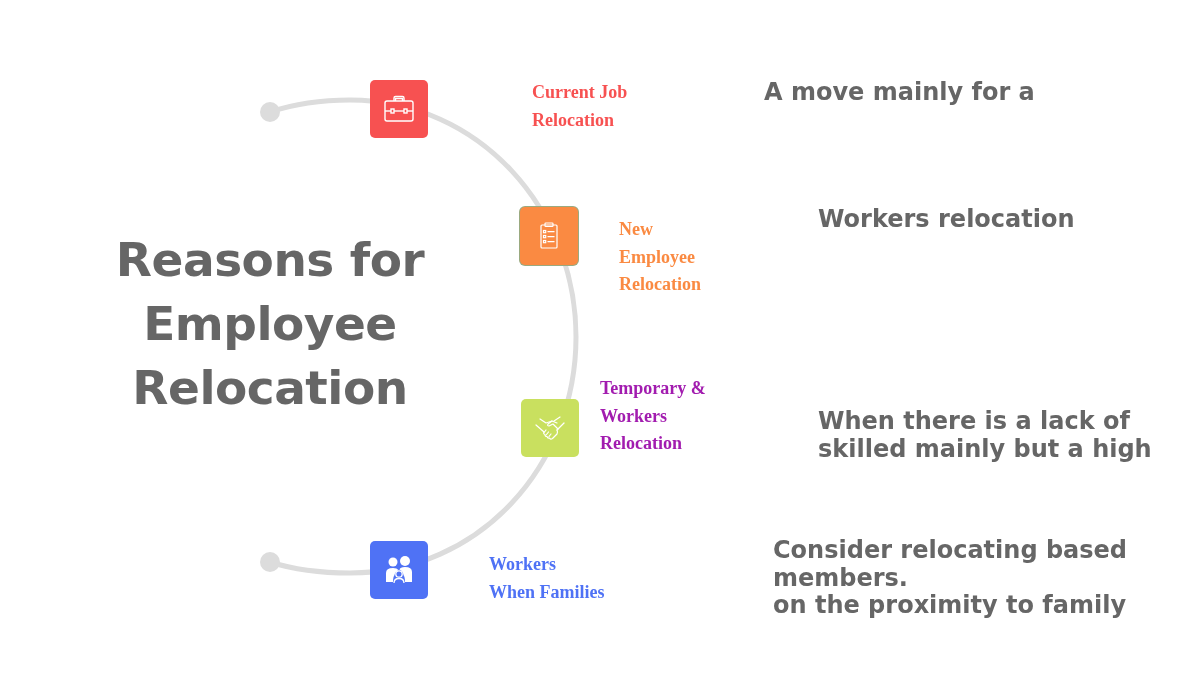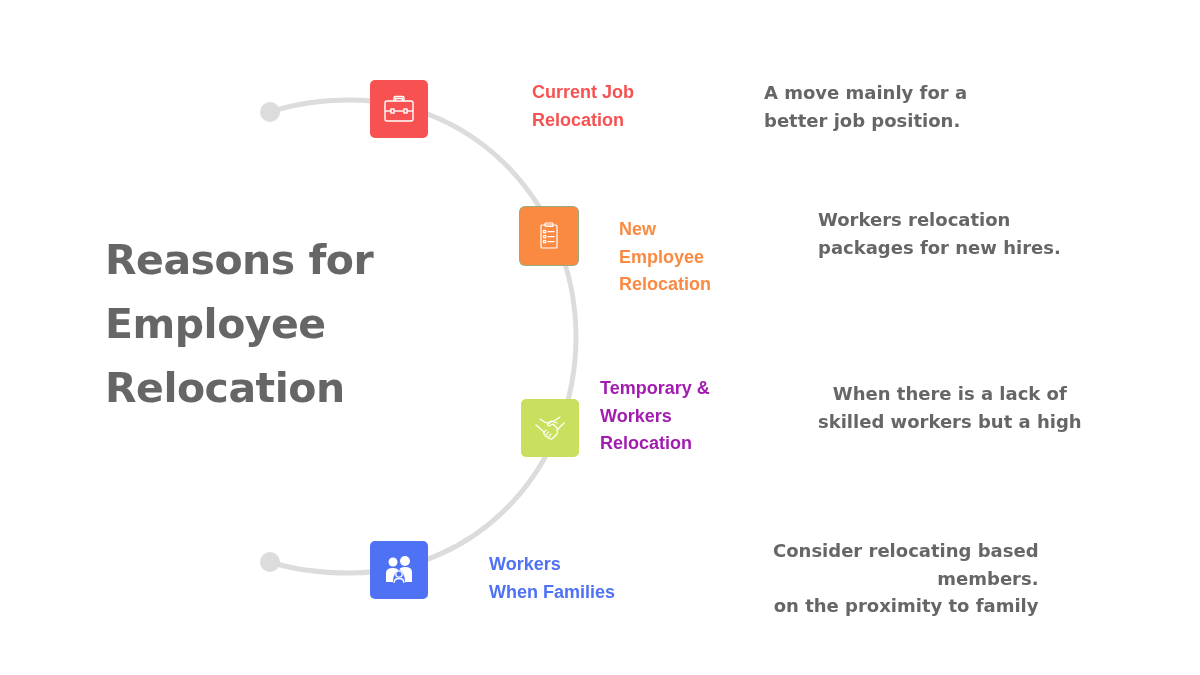--- a/index.html
+++ b/index.html
@@ -4,36 +4,36 @@
   <style>
     html, body { margin: 0; padding: 0; }
     body {
       width: 1200px; height: 675px; background: #ffffff; position: relative; overflow: hidden;
       font-family: "Liberation Sans", "DejaVu Sans", sans-serif;
     }
     .arc-svg { position: absolute; left: 0; top: 0; width: 1200px; height: 675px; }
     .title {
       position: absolute; left: 105px; top: 228px; width: 330px;
       font-family: "DejaVu Sans", sans-serif; font-weight: bold;
-      font-size: 41px; line-height: 64px; color: #666666; letter-spacing: -0.5px;
+      font-size: 47px; line-height: 64px; color: #666666; letter-spacing: -0.5px; text-align: center;
     }
     .title span { display: block; }
     .icon-box {
       position: absolute; width: 58px; height: 58px; border-radius: 5px;
       display: flex; align-items: center; justify-content: center;
     }
     .icon-box svg { width: 36px; height: 36px; }
     .label {
-      position: absolute; font-family: Liberation Sans, sans-serif; font-weight: bold;
+      position: absolute; font-family: Liberation Serif, serif; font-weight: bold;
       font-size: 18px; line-height: 27.5px;
     }
     .label span, .desc span { display: block; white-space: nowrap; }
     .desc {
       position: absolute; font-family: "DejaVu Sans", sans-serif; font-weight: bold;
-      font-size: 18px; line-height: 27.5px; color: #666666;
+      font-size: 24px; line-height: 27.5px; color: #666666;
     }
   </style>
 </head>
 <body>
 
 <svg class="arc-svg" viewBox="0 0 1200 675">
   <path d="M 270 112 C 300 102, 330 100, 350 100 C 480 100, 576 210, 576 337 C 576 465, 480 573, 350 573 C 320 573, 295 570, 270 562" fill="none" stroke="#dcdcdc" stroke-width="5"></path>
   <circle cx="270" cy="112" r="10" fill="#dcdcdc"></circle>
   <circle cx="270" cy="562" r="10" fill="#dcdcdc"></circle>
 </svg>
@@ -53,75 +53,73 @@
     <rect x="10" y="18" width="3" height="4" fill="#f75151"></rect>
     <rect x="23" y="18" width="3" height="4" fill="#f75151"></rect>
   </svg>
 </div>
 <div class="label" style="left:532px; top:79px; color:#f75151;">
   <span>Current Job</span>
   <span>Relocation</span>
 </div>
 <div class="desc" style="left:764px; top:79px;">
   <span>A move mainly for a</span>
-  <span>better job position.</span>
 </div>
 
 <div class="icon-box" style="left:520px; top:207px; background:#fa8a42; box-shadow: 0 0 0 1px #9aaa80;">
   <svg viewBox="0 0 36 36" fill="none" stroke="#ffffff" stroke-width="1.2">
     <rect x="10" y="7" width="16" height="23" rx="1"></rect>
     <rect x="14" y="5" width="8" height="3.5" rx="0.8"></rect>
     <rect x="12.5" y="12.5" width="2.2" height="2.2"></rect>
     <rect x="12.5" y="17.5" width="2.2" height="2.2"></rect>
     <rect x="12.5" y="22.5" width="2.2" height="2.2"></rect>
     <path d="M16.5 13.6 H23.5 M16.5 18.6 H23.5 M16.5 23.6 H23.5"></path>
   </svg>
 </div>
 <div class="label" style="left:619px; top:196px; color:#fa8a42;margin-top:20px;">
   <span>New</span>
   <span>Employee</span>
   <span>Relocation</span>
 </div>
 <div class="desc" style="left:818px; top:206px;">
   <span>Workers relocation</span>
-  <span>packages for new hires.</span>
 </div>
 
 <div class="icon-box" style="left:521px; top:399px; background:#c9e05f;">
   <svg viewBox="0 0 36 36" fill="none" stroke="#ffffff" stroke-width="1.2" stroke-linecap="round" stroke-linejoin="round">
     <path d="M4 15 L12 22"></path>
     <path d="M32 13 L25 20"></path>
     <path d="M8 9 L14 13 L20 11 L25 13"></path>
     <path d="M20 11 L16 14 Q15 16 17 16 L21 14 L26 19"></path>
     <path d="M12 22 Q11 24 13 24.5 Q13 26.5 15 26.5 Q15.5 28.5 17.5 28 Q18.5 30 20.5 28.5 L25 24 Q26 22 25 20"></path>
     <path d="M14 20 L12.5 22 M16.5 22 L14.5 24.5 M19 24 L17 26.5"></path>
     <path d="M28 7 L22 11"></path>
   </svg>
 </div>
 <div class="label" style="left:600px; top:375px; color:#a21caf;">
   <span>Temporary &amp;</span>
   <span>Workers</span>
   <span>Relocation</span>
 </div>
-<div class="desc" style="left:818px; top:380px;text-align:center;">
+<div class="desc" style="left:818px; top:408px;">
   <span>When there is a lack of</span>
-  <span>skilled workers but a high</span>
+  <span>skilled mainly but a high</span>
 </div>
 
 <div class="icon-box" style="left:370px; top:541px; background:#4f72f5;">
   <svg viewBox="0 0 36 36">
     <circle cx="12" cy="10" r="4.5" fill="#ffffff"></circle>
     <circle cx="24" cy="9" r="5" fill="#ffffff"></circle>
     <path d="M5 30 V21 Q5 16 12 16 Q16 16 17.5 18 Q14 19.5 13.5 23 Q12 25 12 30 Z" fill="#ffffff"></path>
     <path d="M31 30 V20 Q31 15 24 15 Q19 15 18.5 17.5 Q22 19 22.5 23 Q24 25 24 30 Z" fill="#ffffff"></path>
     <circle cx="18" cy="22" r="3.2" fill="none" stroke="#ffffff" stroke-width="1.3"></circle>
     <path d="M13 31 Q13 26.5 18 26.5 Q23 26.5 23 31" fill="none" stroke="#ffffff" stroke-width="1.3"></path>
   </svg>
 </div>
 <div class="label" style="left:489px; top:551px; color:#4f72f5;">
   <span>Workers</span>
   <span>When Families</span>
 </div>
-<div class="desc" style="left:773px; top:537px;text-align:right;">
+<div class="desc" style="left:773px; top:537px;">
   <span>Consider relocating based</span>
   <span>members.</span>
   <span>on the proximity to family</span>
 </div>
 
 </body></html>

